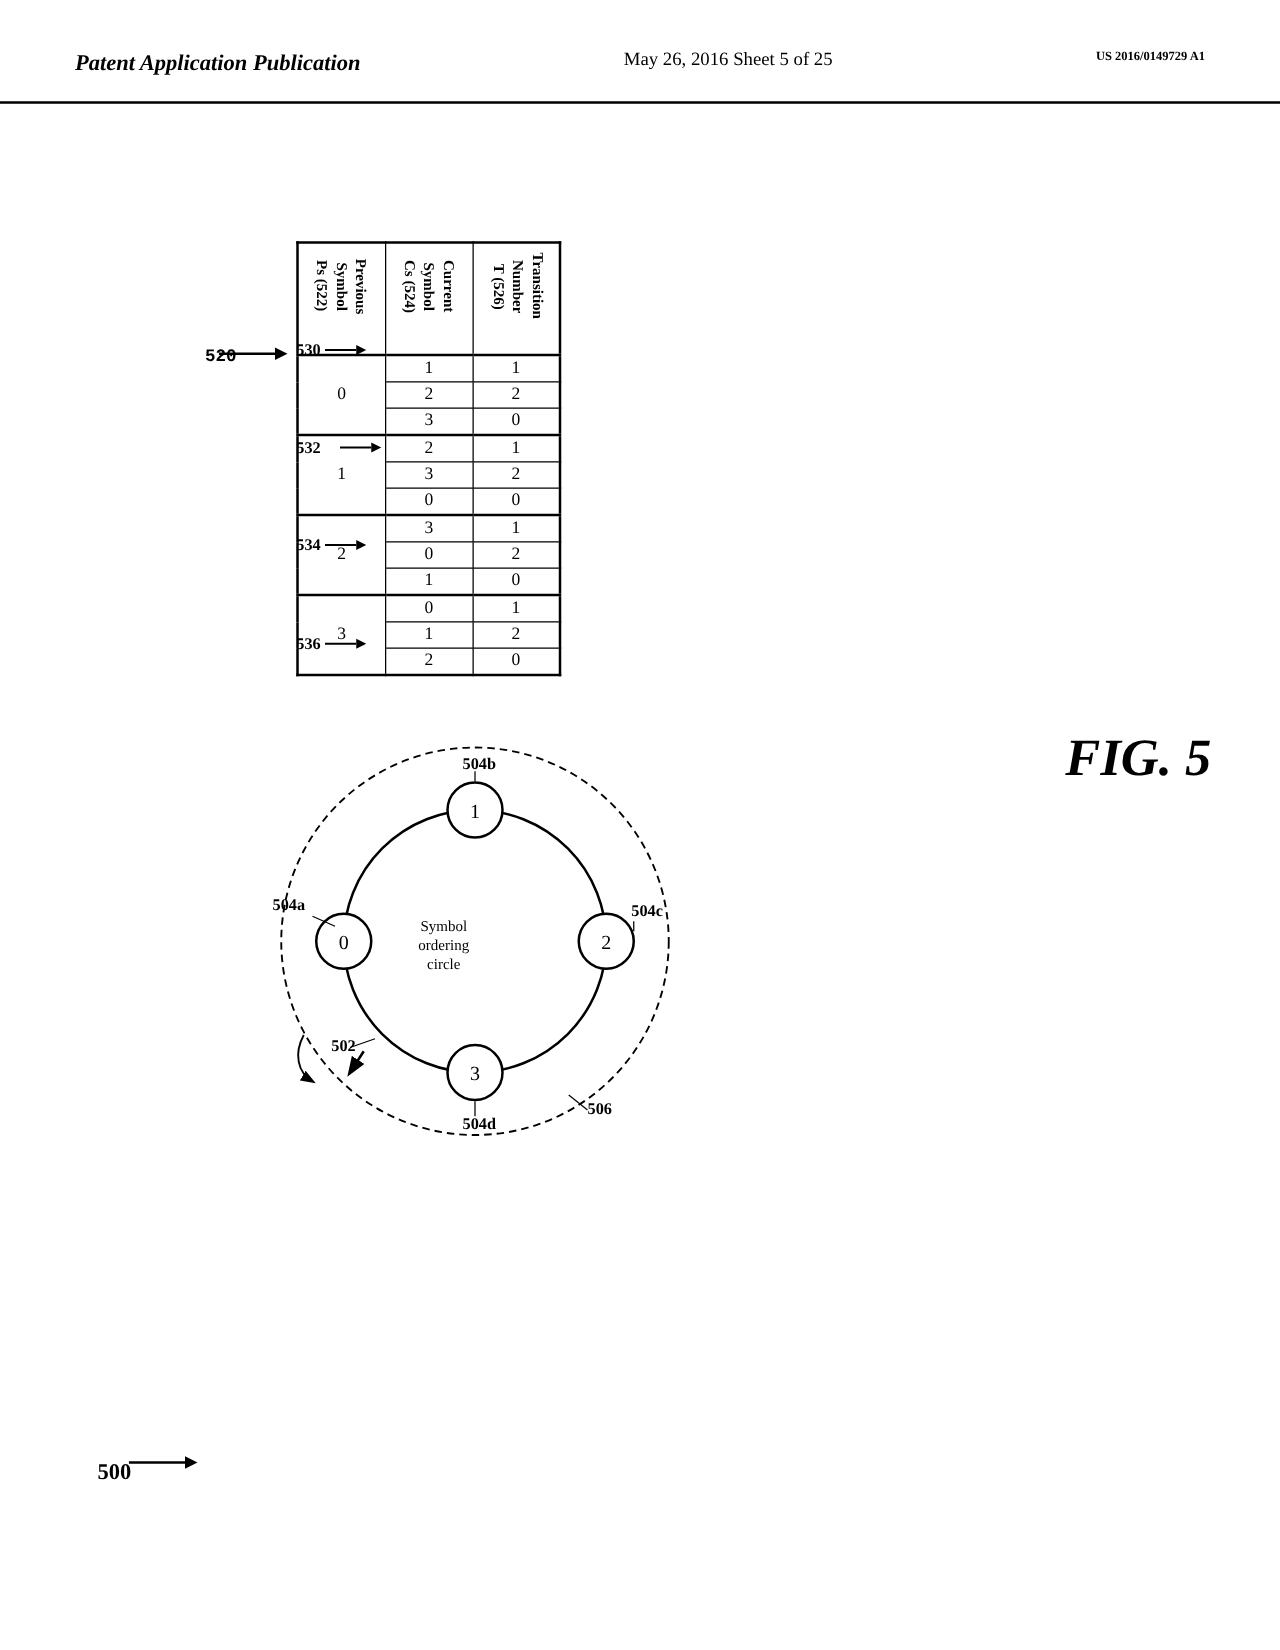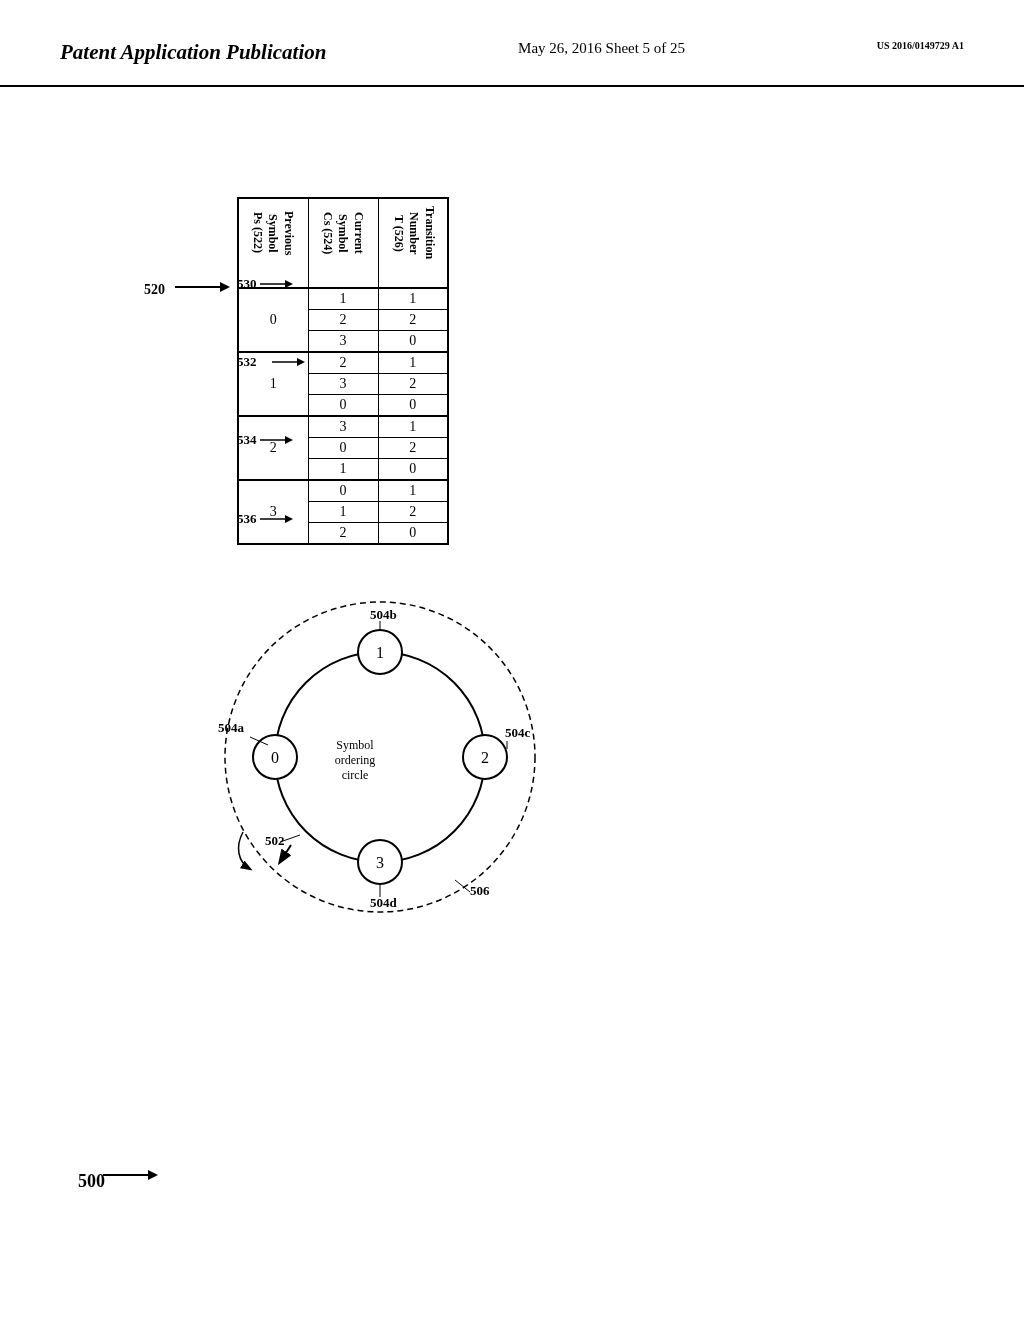--- a/index.html
+++ b/index.html
@@ -14,21 +14,21 @@
 
     .page-header {
       display: flex;
       justify-content: space-between;
       align-items: flex-start;
       padding: 40px 60px 20px 60px;
       border-bottom: 2px solid #000;
     }
 
     .header-left {
-      font-size: 21px;
+      font-size: 18px;
       font-weight: bold;
       font-style: italic;
     }
 
     .header-center {
       font-size: 15px;
       text-align: center;
     }
 
     .header-right {
@@ -85,22 +85,23 @@
 <body>
 
 <div class="page-header">
   <div class="header-left">Patent Application Publication</div>
   <div class="header-center">May 26, 2016   Sheet 5 of 25</div>
   <div class="header-right">US 2016/0149729 A1</div>
 </div>
 
 <div class="main-content">
 
-
-  <div style="position:absolute; top:195px; left:144px; font-size:14px; font-weight:bold;">
+  <div class="fig-label">FIG. 5</div>
+
+  <div style="position:absolute; top:195px; left:164px; font-size:14px; font-weight:bold;font-family:Liberation Mono, monospace;">
     <span>520</span>
   </div>
   <div style="position:absolute; top:190px; left:175px;">
     
     <svg width="60" height="20">
       <line x1="0" y1="10" x2="45" y2="10" stroke="black" stroke-width="2"></line>
       <polygon points="45,5 55,10 45,15" fill="black"></polygon>
     </svg>
   </div>
 

